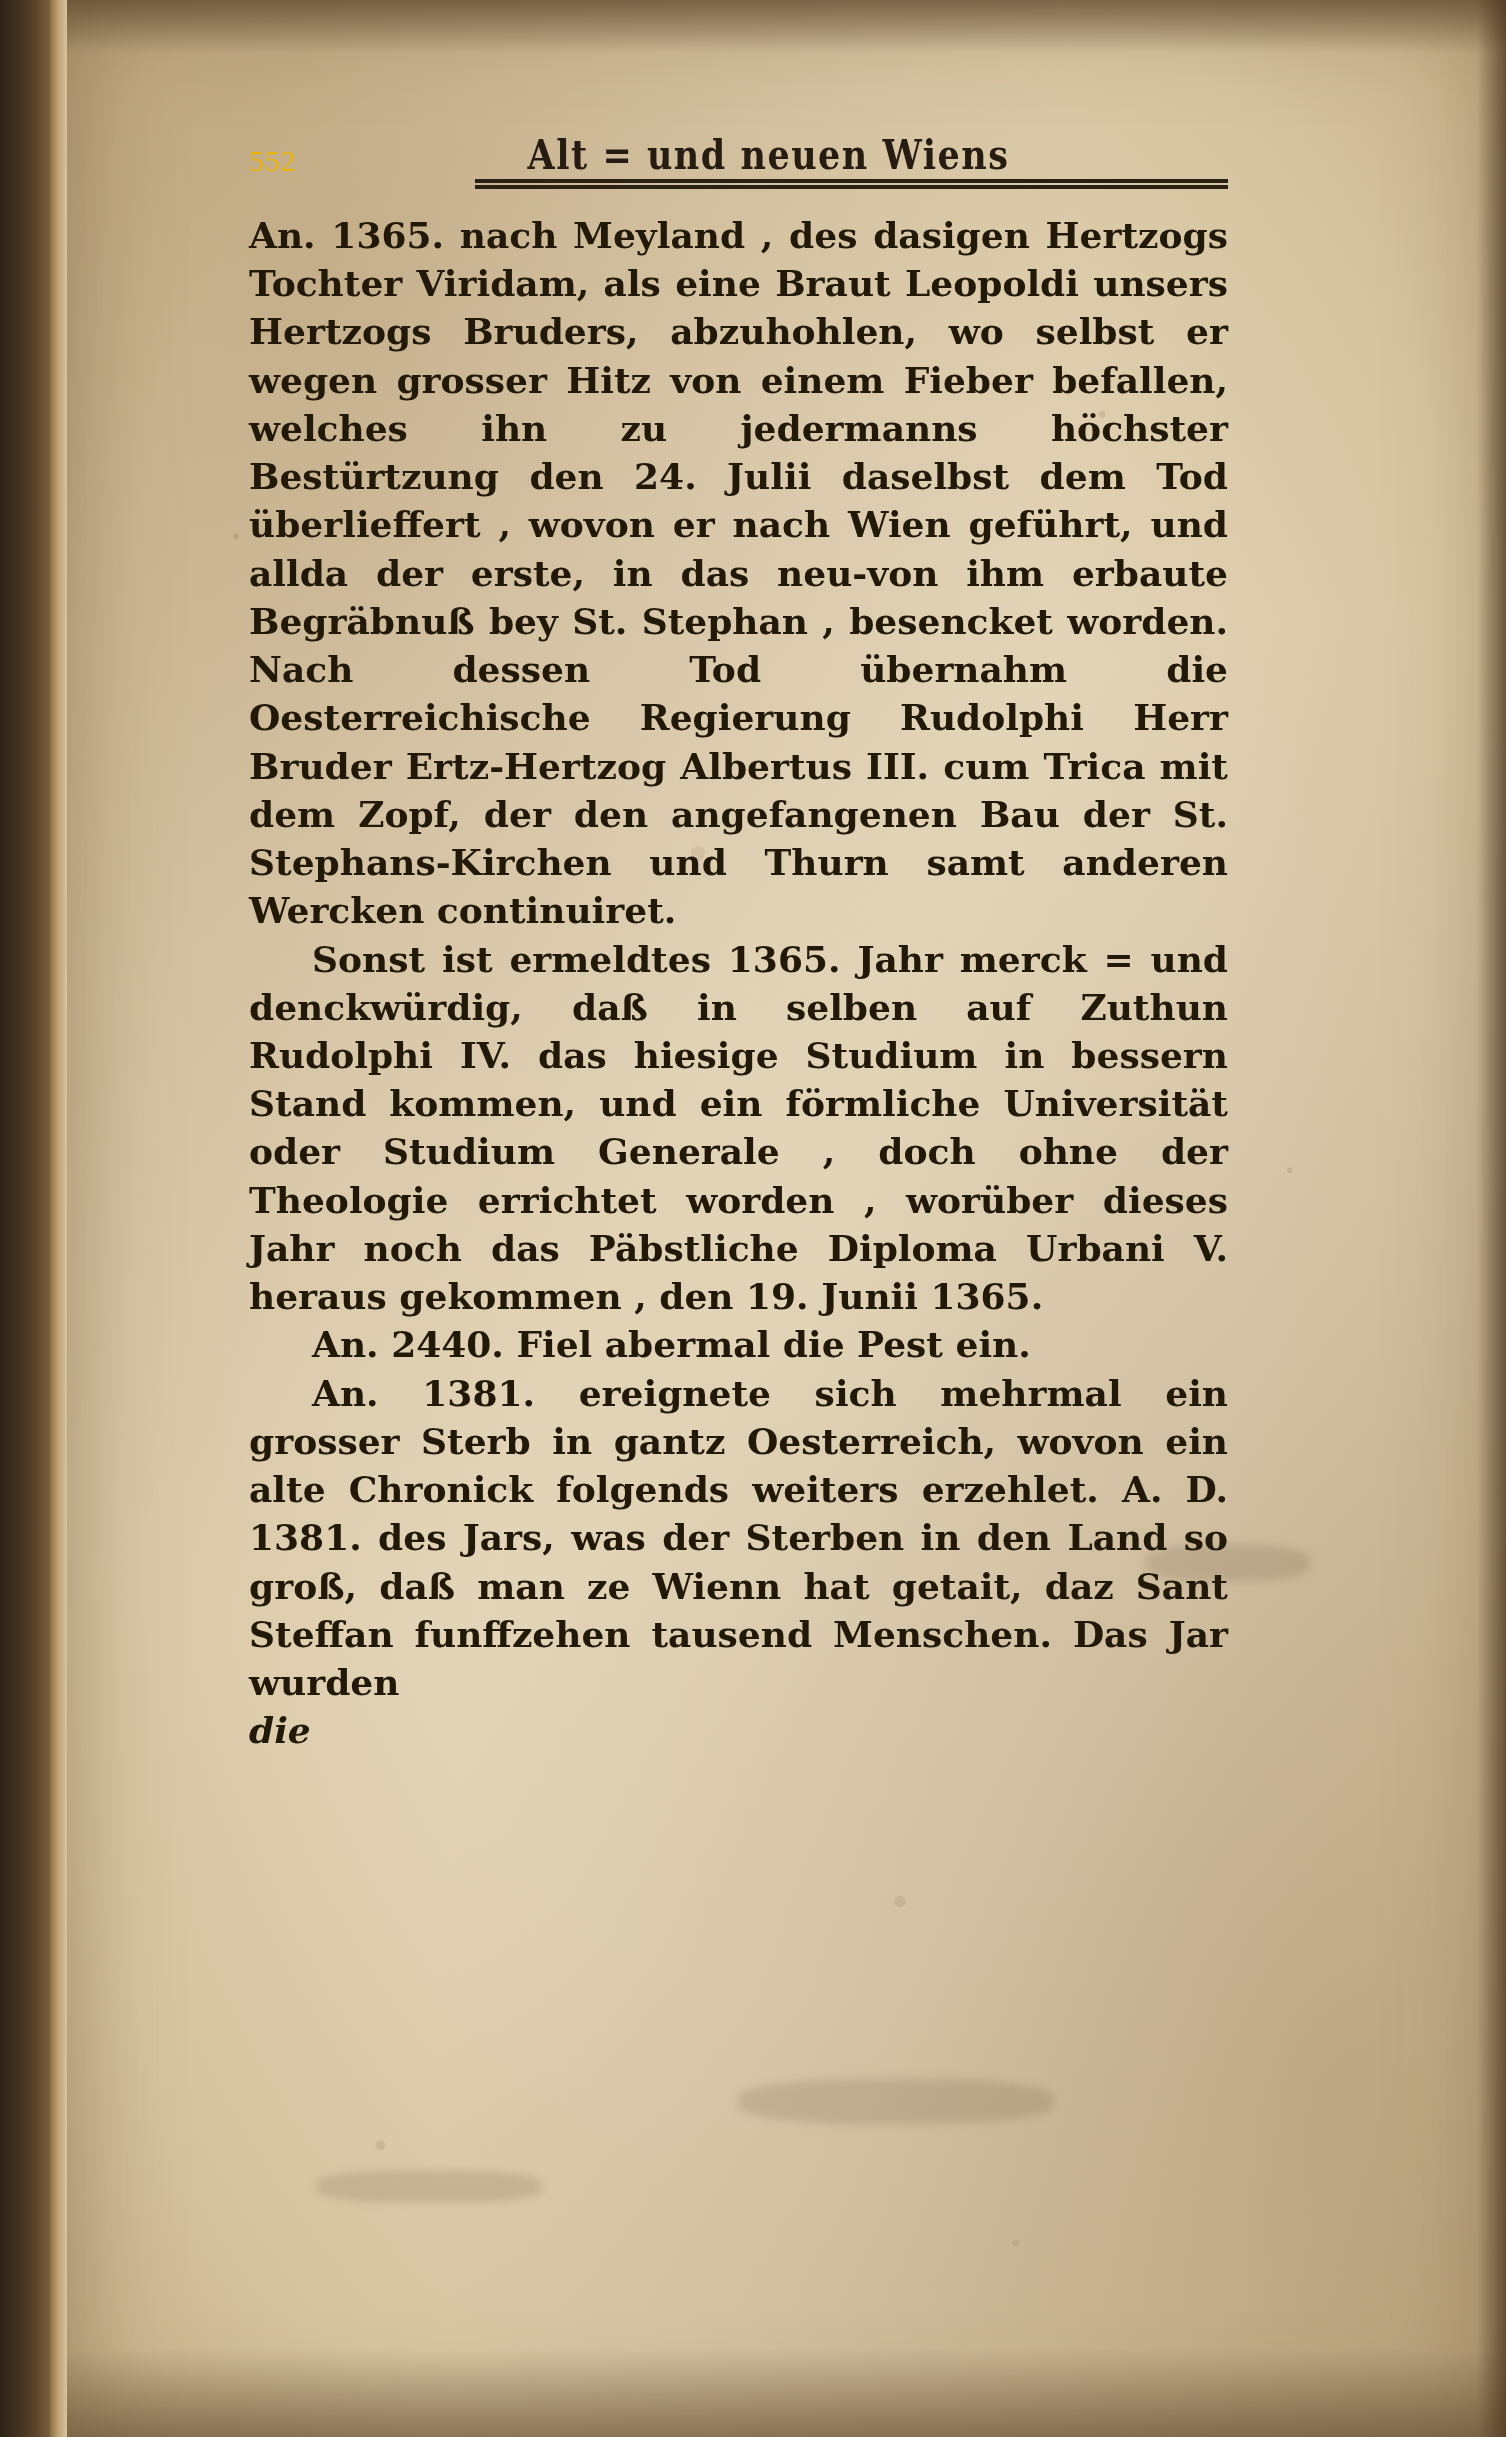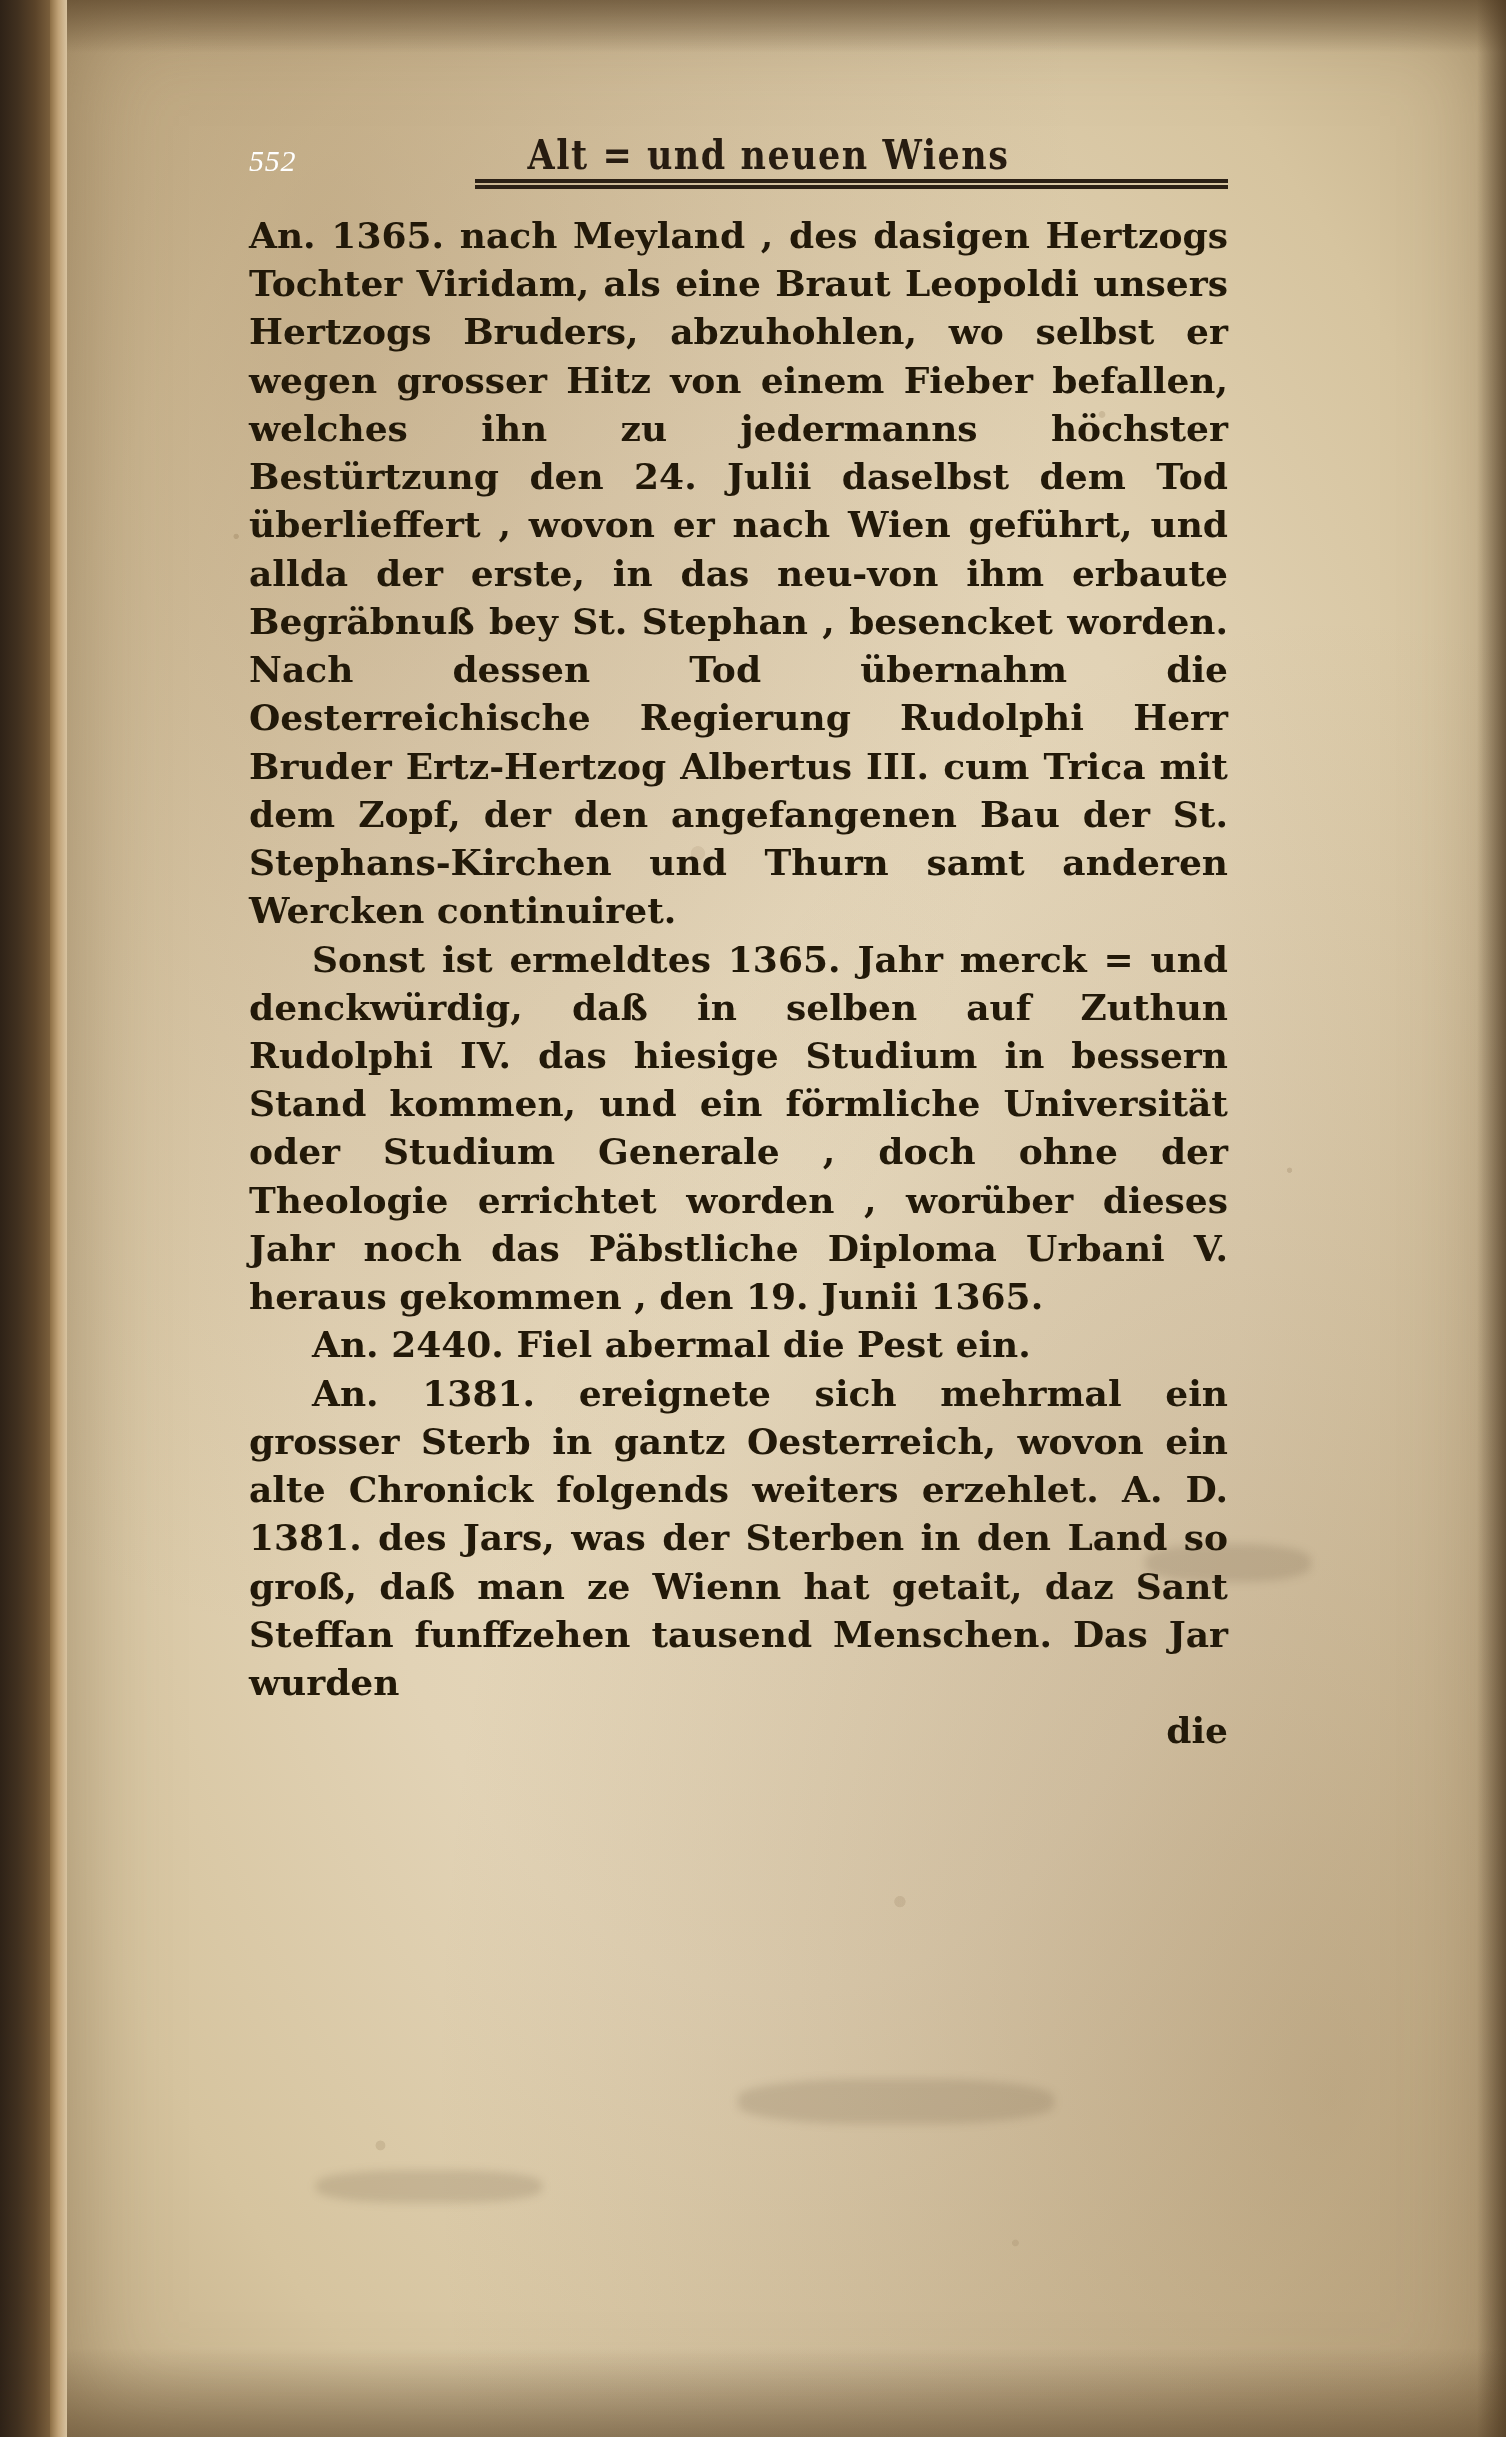--- a/index.html
+++ b/index.html
@@ -97,23 +97,22 @@
   .runhead {
     position: relative;
     height: 65px;
     display: flex;
     align-items: flex-end;
   }
   .folio {
     font-family: "Liberation Serif", serif;
     font-size: 30px;
     letter-spacing: 0.8px;
-    color: #ffffff;
+    color: #eab308;
     width: 90px;
-    font-style: italic;
   }
   .runtitle {
     flex: 1;
     text-align: center;
     font-family: "DejaVu Serif", serif;
     font-weight: bold;
     font-size: 35px;
     letter-spacing: 1.5px;
     color: #271c11;
     transform: scaleY(1.18);
@@ -136,22 +135,22 @@
     font-size: 36px;
     line-height: 1.34;
     text-align: justify;
     color: #221909;
     font-weight: bold;
     letter-spacing: 0px;
   }
   .body p { margin: 0 0 0 0; }
   .indent { text-indent: 63px; }
   .lastline {
-    text-align: right;
     margin-top: 1.5px;
+    font-style: italic;
   }
 
   
   .smudge {
     position: absolute;
     z-index: 2;
     background: rgba(90,70,45,0.16);
     filter: blur(4.5px);
     border-radius: 40%;
     pointer-events: none;

